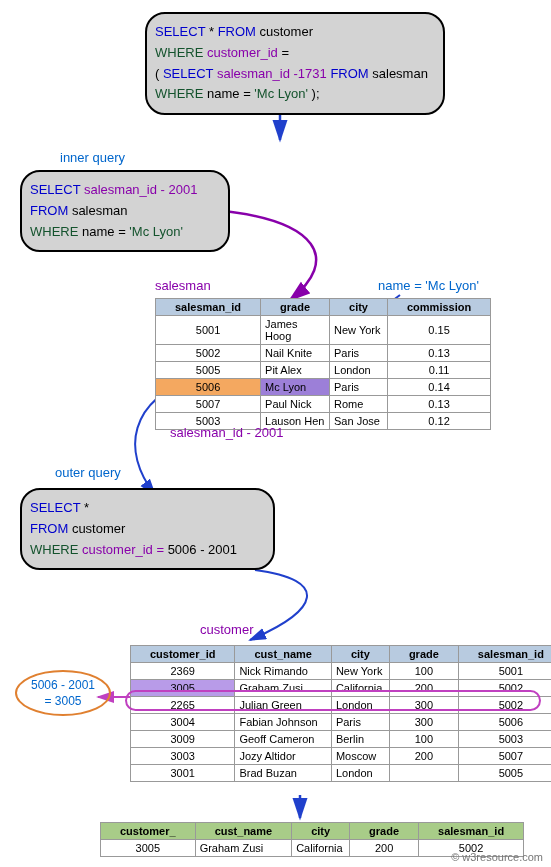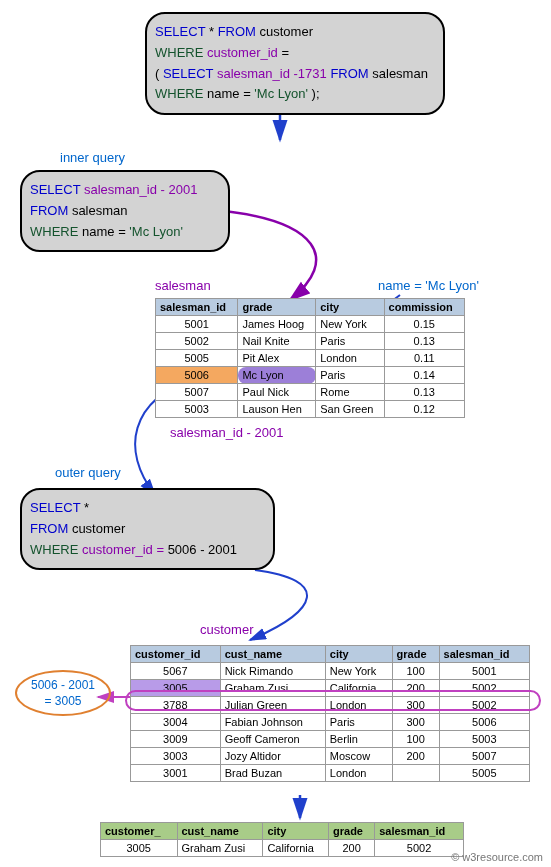--- a/index.html
+++ b/index.html
@@ -34,33 +34,33 @@
   .lbl-purple { color: #8800aa; }
   table {
     position: absolute;
     border-collapse: collapse;
     font-size: 11px;
     background: #fff;
   }
   table th {
     background: #b8cbe0;
     border: 1px solid #999;
-    padding: 2px 4px;
+    padding: 2px 19px;
     text-align: left;
     font-weight: bold;
   }
   table td {
     border: 1px solid #999;
     padding: 2px 4px;
     text-align: left;
   }
   table td.num { text-align: center; }
   .result-table th { background: #a8cc88; }
   .hl-orange { background: #f4a860 !important; }
-  .hl-purple { background: #9c7fd8 !important; border-radius:8px; }
+  .hl-purple { background: #9c7fd8 !important; border-radius:0; }
   .hl-purple-lt { background: #b89be8 !important; }
   .arrow {
     position: absolute;
   }
   .watermark {
     position: absolute;
     right: 8px;
     bottom: 4px;
     color: #777;
     font-size: 11px;
@@ -166,21 +166,21 @@
       </tr>
   <tr>
         <td class="num">5007</td>
         <td>Paul Nick</td>
         <td>Rome</td>
         <td class="num">0.13</td>
       </tr>
   <tr>
         <td class="num">5003</td>
         <td>Lauson Hen</td>
-        <td>San Green</td>
+        <td>San Jose</td>
         <td class="num">0.12</td>
       </tr>
 </tbody>
   </table>
 
 <div class="label lbl-purple" style="left:170px;top:425px">salesman_id - 2001</div>
 <div class="label lbl-blue" style="left:55px;top:465px">outer query</div>
 
 <div class="query-box" style="left:20px;top:488px;width:235px">
   <span class="kw-blue">SELECT </span><span class="kw-black">*</span><br>
@@ -198,35 +198,35 @@
 <table style="left:130px;top:645px;width:400px">
   <tbody>
       <tr>
     <th>customer_id</th>
     <th>cust_name</th>
     <th>city</th>
     <th>grade</th>
     <th>salesman_id</th>
   </tr>
   <tr>
-        <td class="num">5067</td>
+        <td class="num">2369</td>
         <td>Nick Rimando</td>
         <td>New York</td>
         <td class="num">100</td>
         <td class="num">5001</td>
       </tr>
   <tr>
         <td class="num hl-purple-lt">3005</td>
         <td>Graham Zusi</td>
         <td>California</td>
         <td class="num">200</td>
         <td class="num">5002</td>
       </tr>
   <tr>
-        <td class="num">3788</td>
+        <td class="num">2265</td>
         <td>Julian Green</td>
         <td>London</td>
         <td class="num">300</td>
         <td class="num">5002</td>
       </tr>
   <tr>
         <td class="num">3004</td>
         <td>Fabian Johnson</td>
         <td>Paris</td>
         <td class="num">300</td>

